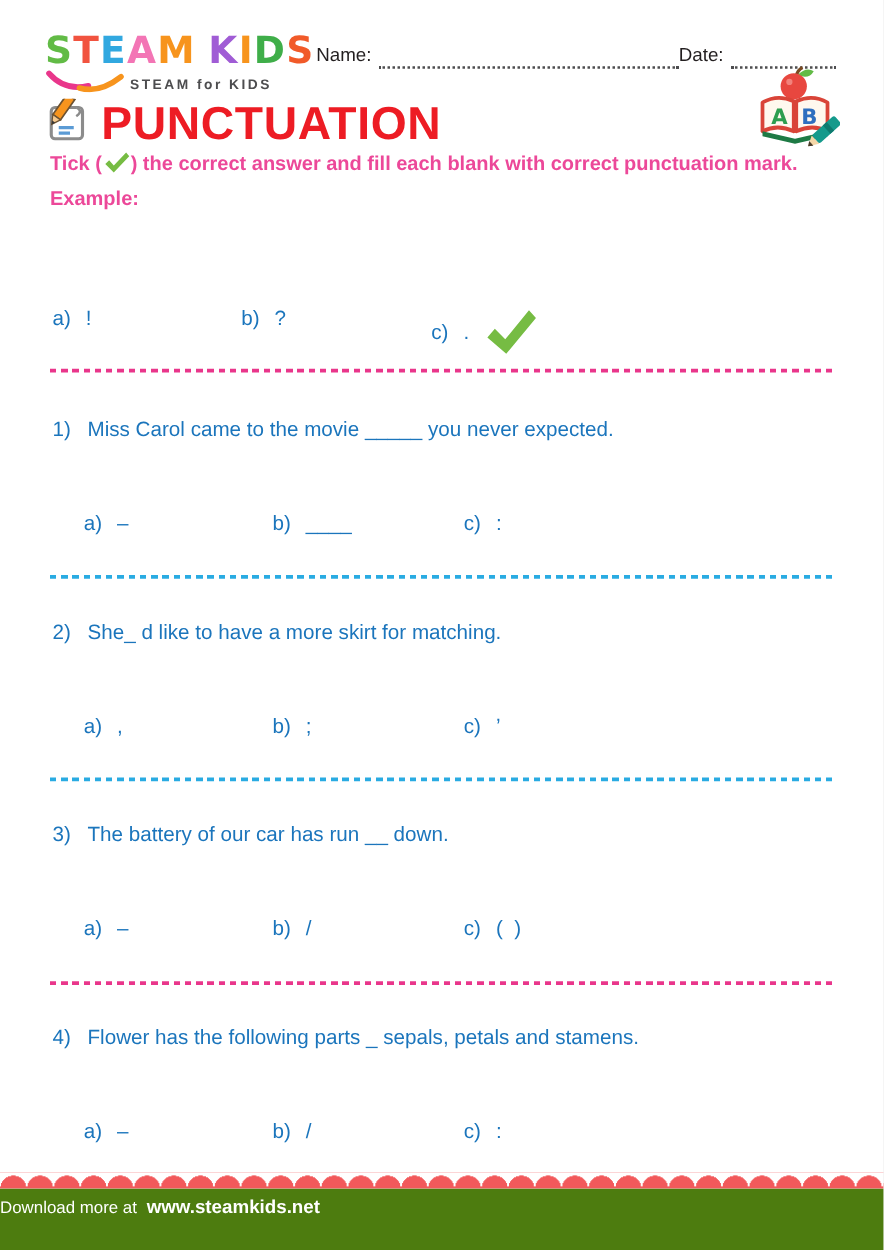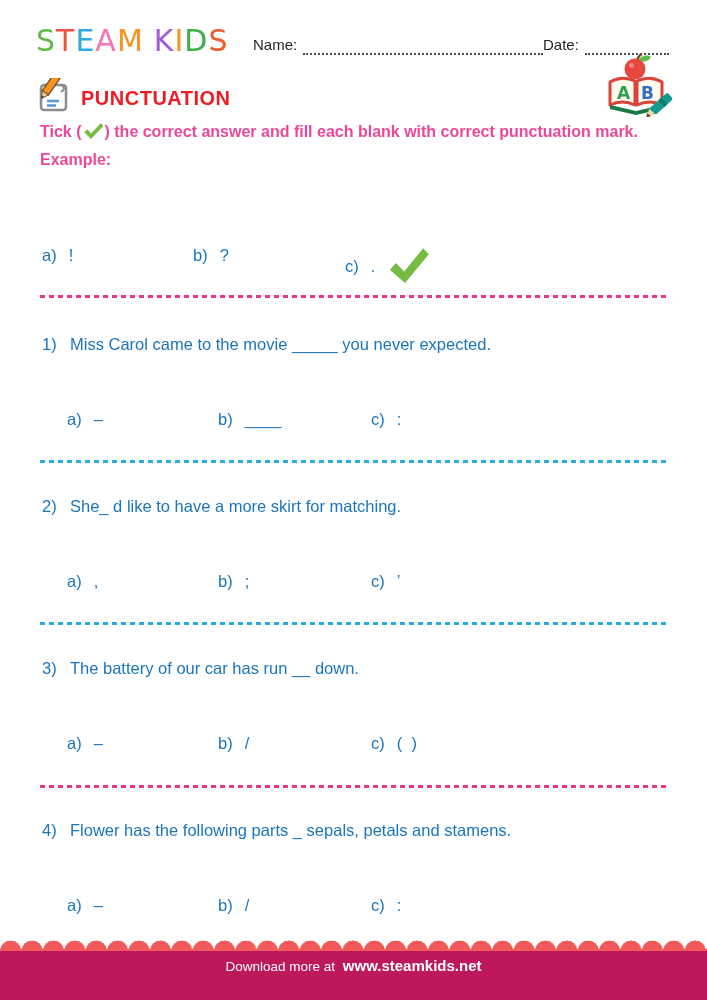--- a/index.html
+++ b/index.html
@@ -1,40 +1,40 @@
 <!DOCTYPE html>
 <html><head>
 <meta charset="utf-8">
 <style>
   html,body{margin:0;padding:0;background:#e8e8e8;}
   .page{position:relative;width:707px;height:1000px;background:#ffffff;overflow:hidden;
         font-family:"Liberation Sans",sans-serif;margin:0 auto;}
 
   
   .logo{position:absolute;left:36px;top:26px;}
-  .logo-letters{font-family:"DejaVu Sans",sans-serif;font-weight:400;font-size:30px;line-height:1;letter-spacing:1px;}
+  .logo-letters{font-family:"DejaVu Sans",sans-serif;font-weight:700;font-size:30px;line-height:1;letter-spacing:1px;}
   .lg0{color:#62BB46}.lg1{color:#F1533F}.lg2{color:#31A8E0}.lg3{color:#F375B5}.lg4{color:#F7941D}
   .lg5{color:#A05CD5;margin-left:10px}.lg6{color:#F7941D}.lg7{color:#3FAE49}.lg8{color:#F15A29}
   .logo-sub{display:flex;align-items:center;margin-top:0px;}
   .tagline{font-size:11px;font-weight:700;color:#4D4D4F;letter-spacing:2px;margin-left:4px;}
 
   .fields{position:absolute;left:253px;top:36px;width:424px;display:flex;font-size:15px;color:#231F20;}
   .fgroup{display:flex;align-items:flex-end;}
   .fgroup .lbl{padding-bottom:2px;}
   .dotline{border-bottom:2px dotted #4D4D4F;height:14px;}
   .name-group{width:290px;}
   .name-group .dotline{flex:1;margin-left:6px;}
   .date-group{width:126px;margin-left:0;}
   .date-group .dotline{flex:1;margin-left:6px;}
 
   .abc-icon{position:absolute;left:602px;top:52px;}
 
   
   .title-row{position:absolute;left:36px;top:78px;display:flex;align-items:center;gap:9px;}
-  .title-text{font-size:20px;font-weight:800;color:#ED1C24;letter-spacing:0.5px;}
+  .title-text{font-size:37px;font-weight:800;color:#ED1C24;letter-spacing:0.5px;}
 
   
   .instructions{position:absolute;left:40px;top:119px;width:650px;font-size:16px;font-weight:700;
                 color:#ec4899;line-height:25px;}
   .inline-check{vertical-align:-3px;margin:0 1px;}
 
   .example-sentence{position:absolute;left:40px;top:173px;font-size:16.5px;color:#1B75BC;}
   .answer-blank{border-bottom:1.5px solid #1B75BC;padding:0 5px;}
 
   
@@ -53,32 +53,41 @@
 
   
   .question{position:absolute;left:42px;width:630px;font-size:16.5px;color:#1B75BC;display:flex;}
   .q-num{width:28px;flex:0 0 28px;}
   .q-text{white-space:pre-wrap;}
 
   
   .footer{position:absolute;left:0;bottom:0;width:707px;}
   .scallops{height:13px;background-image:radial-gradient(circle 10.6px at 50% 100%,#F2595B 98%,transparent 100%);
             background-size:21.4px 13px;background-repeat:repeat-x;}
-  .footer-body{background:#be185d;height:49px;color:#ffffff;text-align:center;padding-top:6px;box-sizing:border-box;}
+  .footer-body{background:#4d7c0f;height:49px;color:#ffffff;text-align:left;padding-top:6px;box-sizing:border-box;}
   .fl1{font-size:13.5px;}
   .site{font-weight:700;font-size:15px;margin-left:4px;}
   .fl2{font-size:13px;font-style:italic;margin-top:4px;}
 </style>
 </head>
 <body>
 
 <div class="page">
 
   <div class="logo">
     <div class="logo-letters"><span class="lg0">S</span><span class="lg1">T</span><span class="lg2">E</span><span class="lg3">A</span><span class="lg4">M</span><span class="lg5">K</span><span class="lg6">I</span><span class="lg7">D</span><span class="lg8">S</span>
+    </div>
+    <div class="logo-sub">
+      <span>
+        <svg width="64" height="18" viewBox="0 0 70 20">
+          <path d="M3 3 Q17 19 38 14" stroke="#E9368B" stroke-width="5" fill="none" stroke-linecap="round"></path>
+          <path d="M30 16 Q48 21 67 6" stroke="#F7941D" stroke-width="5" fill="none" stroke-linecap="round"></path>
+        </svg>
+      </span>
+      <span class="tagline">STEAM for KIDS</span>
     </div>
   </div>
 
   <div class="fields">
     <div class="fgroup name-group">
       <span class="lbl">Name:</span>
       <span class="dotline"></span>
     </div>
     <div class="fgroup date-group">
       <span class="lbl">Date:</span>

